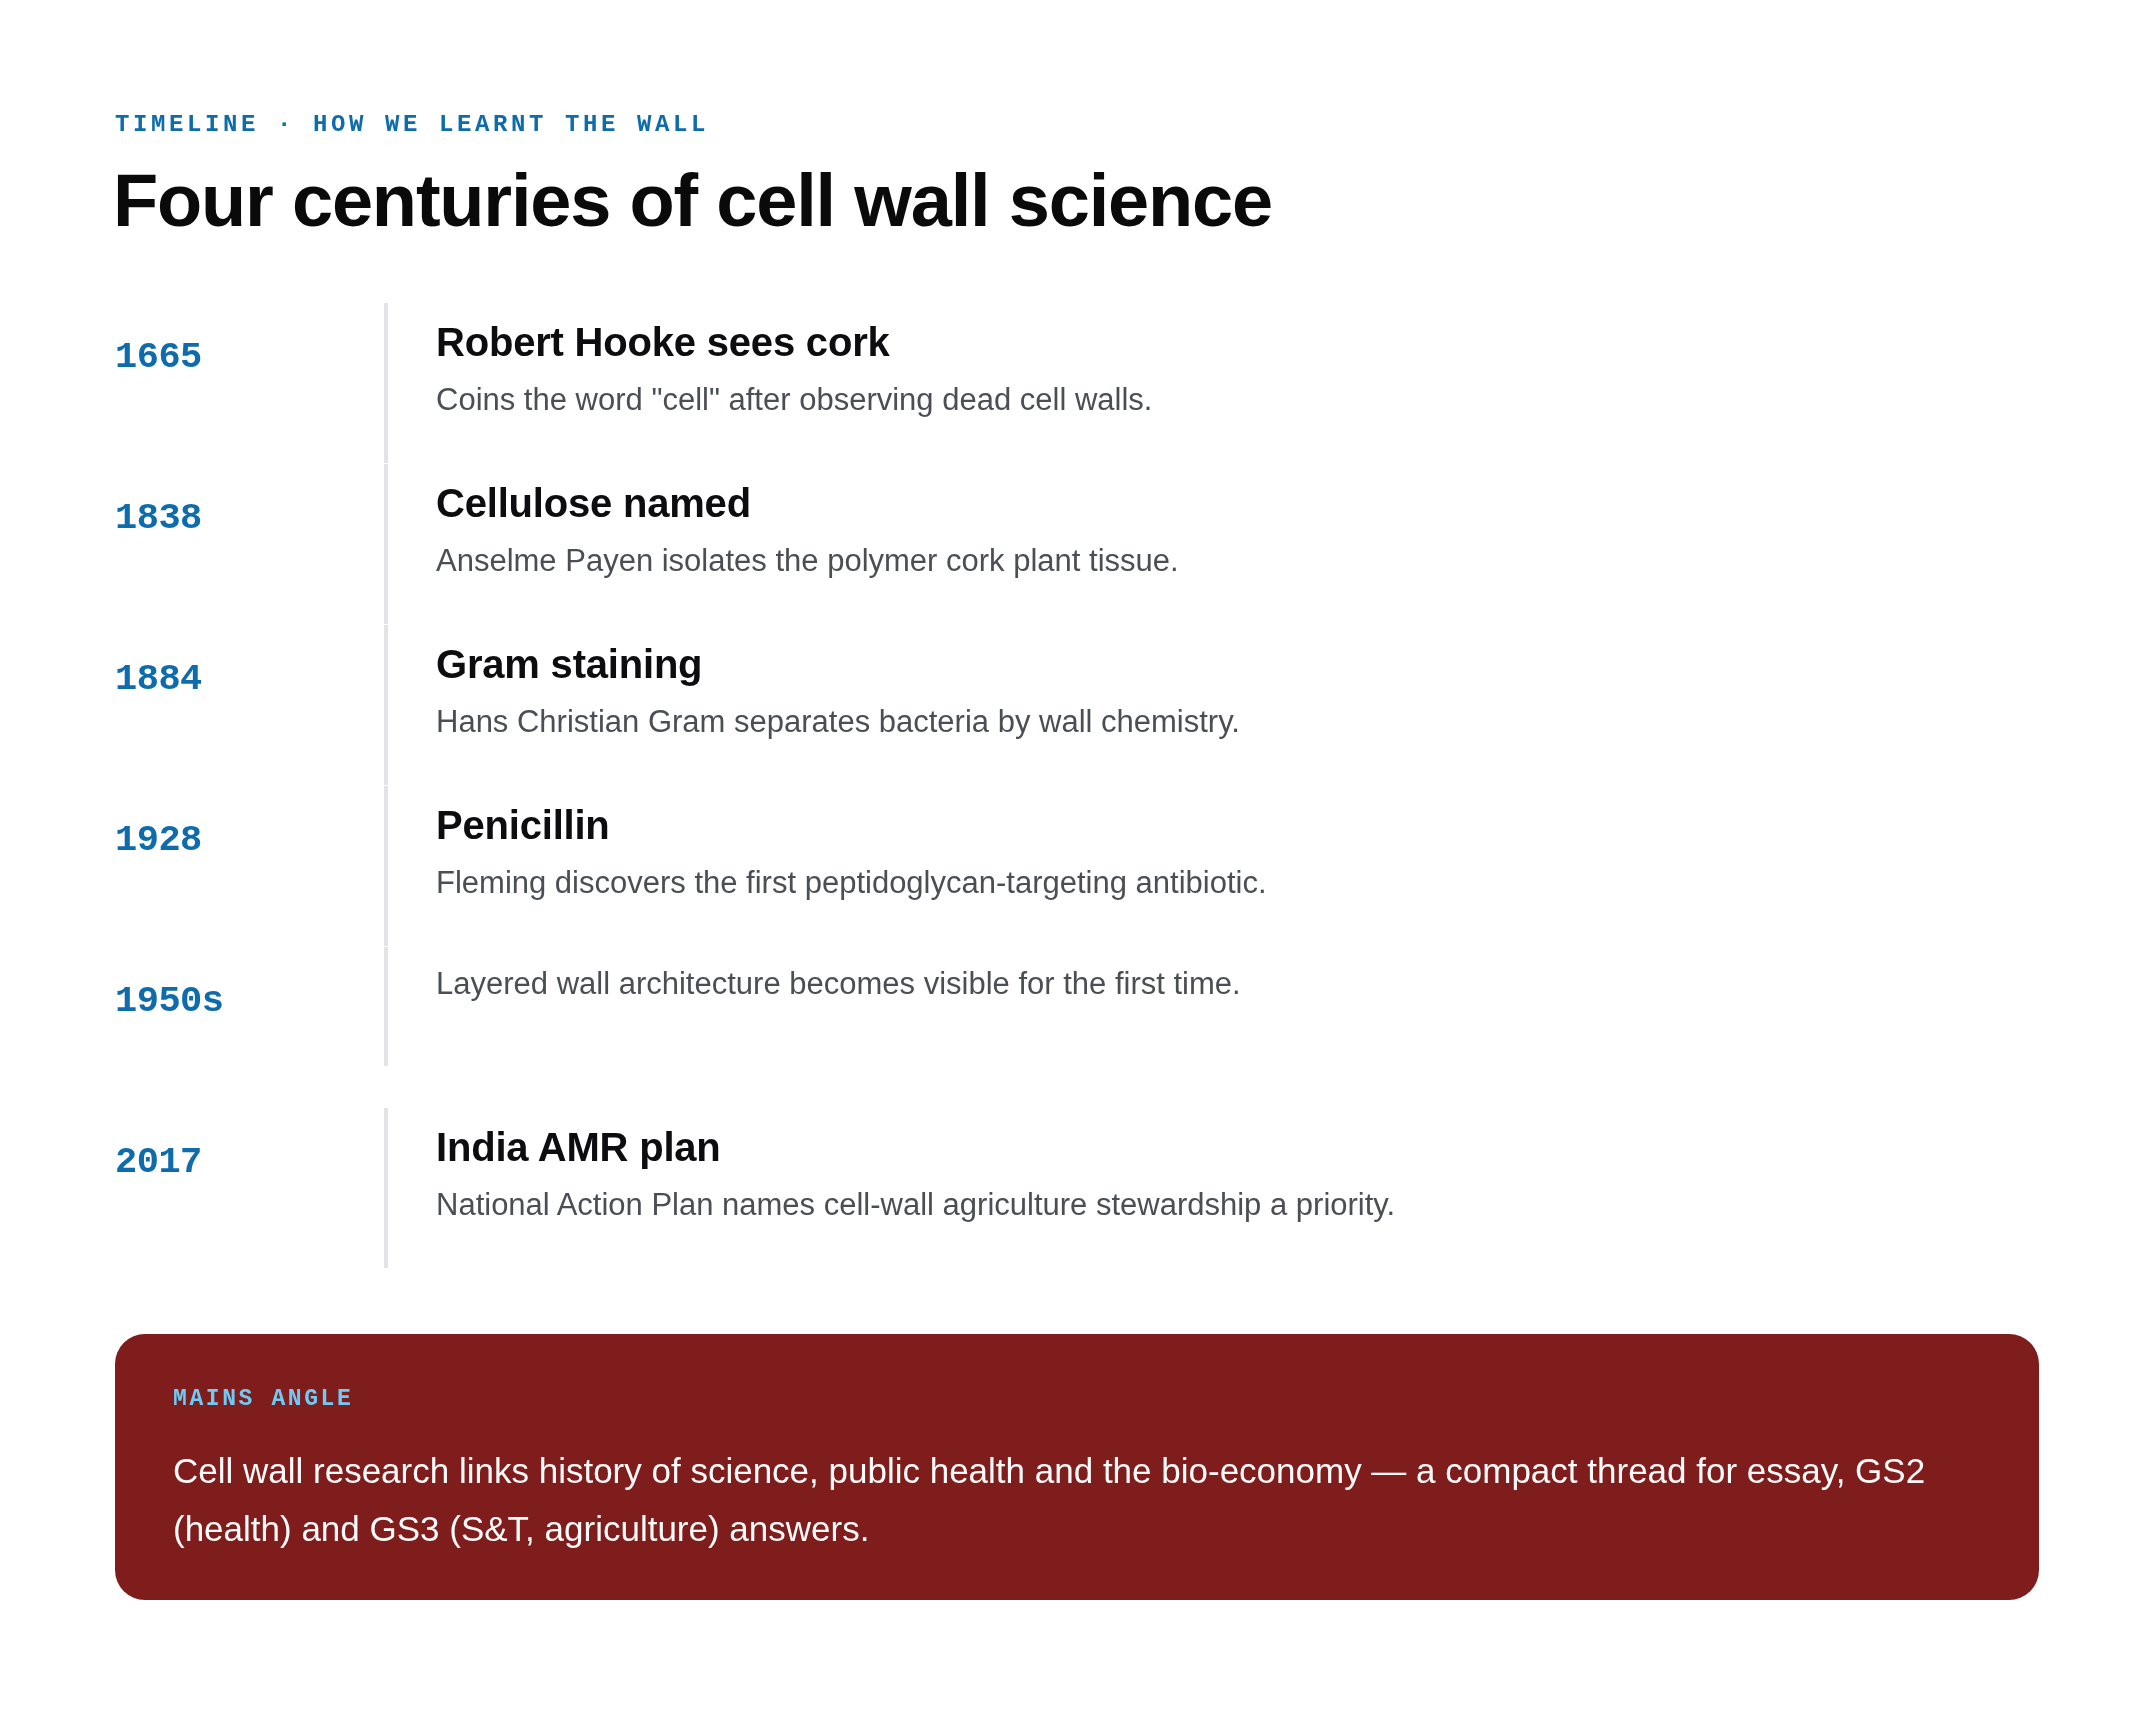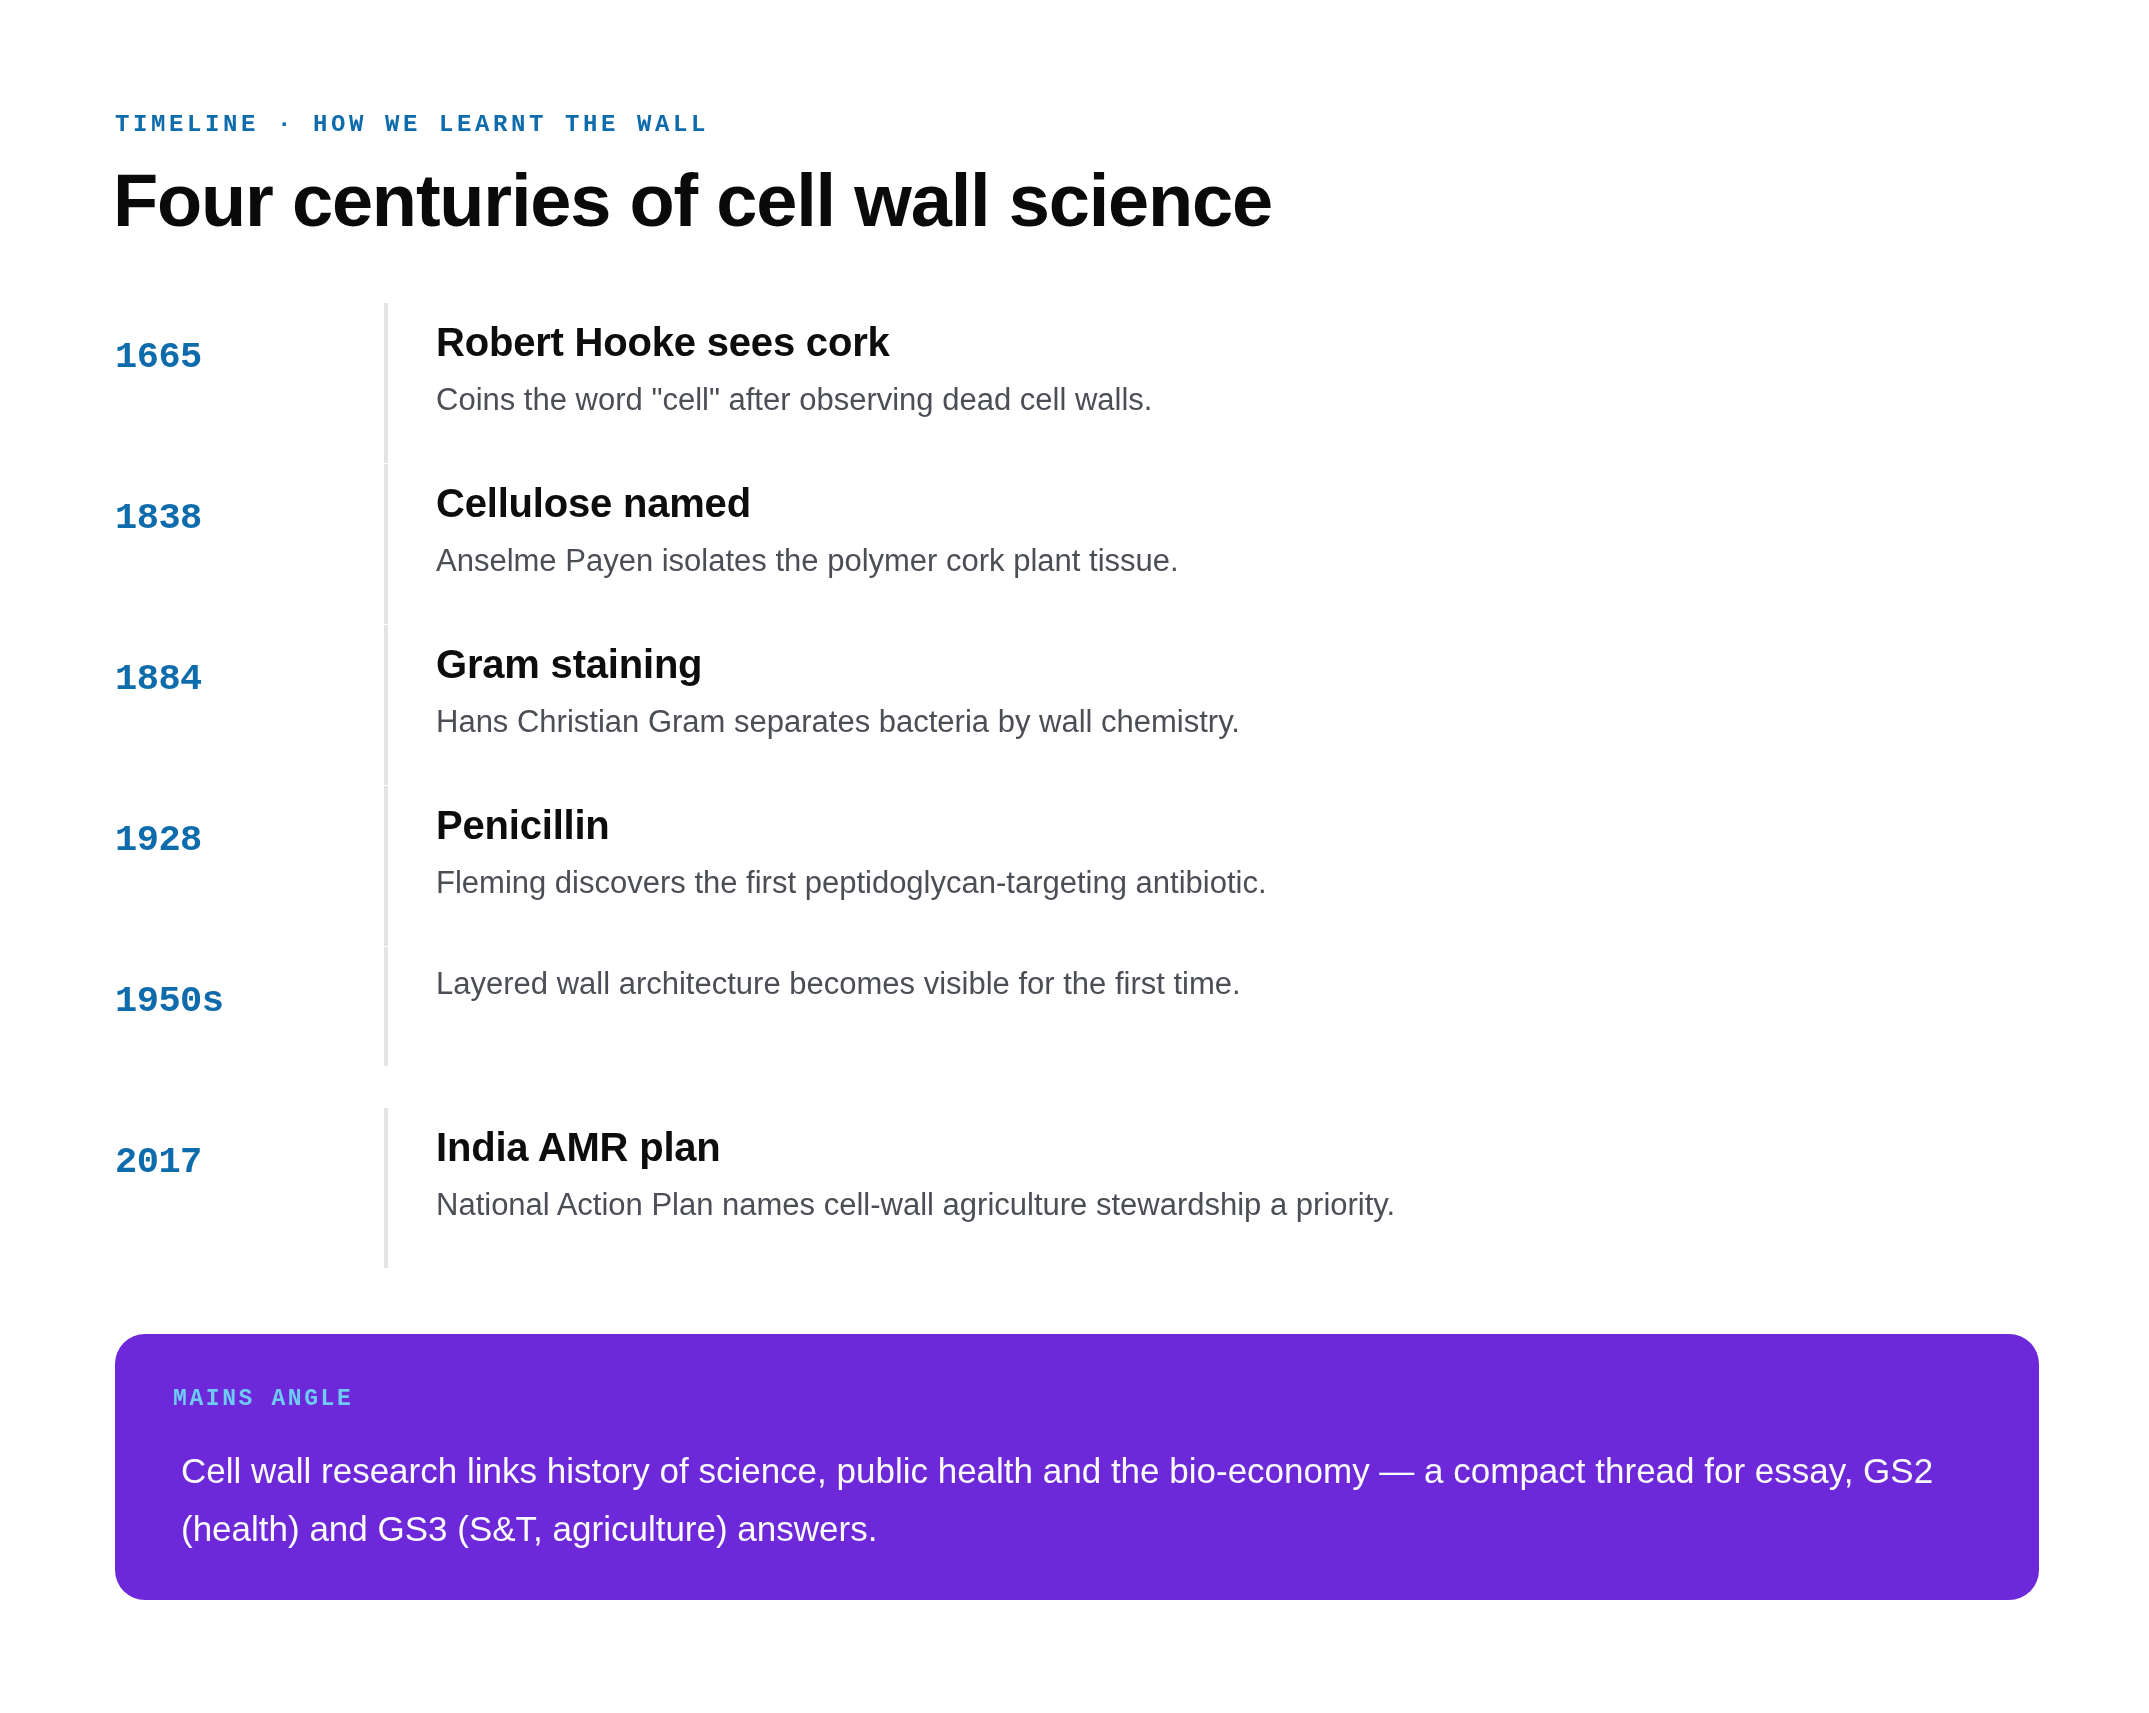--- a/index.html
+++ b/index.html
@@ -107,42 +107,42 @@
   }
 
   
   .callout {
     position: absolute;
     left: 115px;
     top: 1334px;
     width: 1924px;
     height: 266px;
     box-sizing: border-box;
-    background: #6d28d9;
+    background: #7f1d1d;
     border-radius: 30px;
     padding: 52px 58px 0 58px;
   }
 
   .callout-label {
     font-family: "Liberation Mono", "DejaVu Sans Mono", monospace;
     font-weight: 700;
     font-size: 23px;
     letter-spacing: 2.6px;
     color: #6ecbf5;
     margin: 0 0 30px 0;
     white-space: nowrap;
   }
 
   .callout-text {
     font-family: "Liberation Sans Narrow", "Liberation Sans", sans-serif;
     font-weight: 400;
     font-size: 35px;
     line-height: 58px;
     color: #fafafa;
-    margin: 8px;
+    margin: 0;
     max-width: 1831px;
   }
 </style>
 </head>
 <body>
 
 <div class="page">
 
   <div class="eyebrow">TIMELINE · HOW WE LEARNT THE WALL</div>
 

